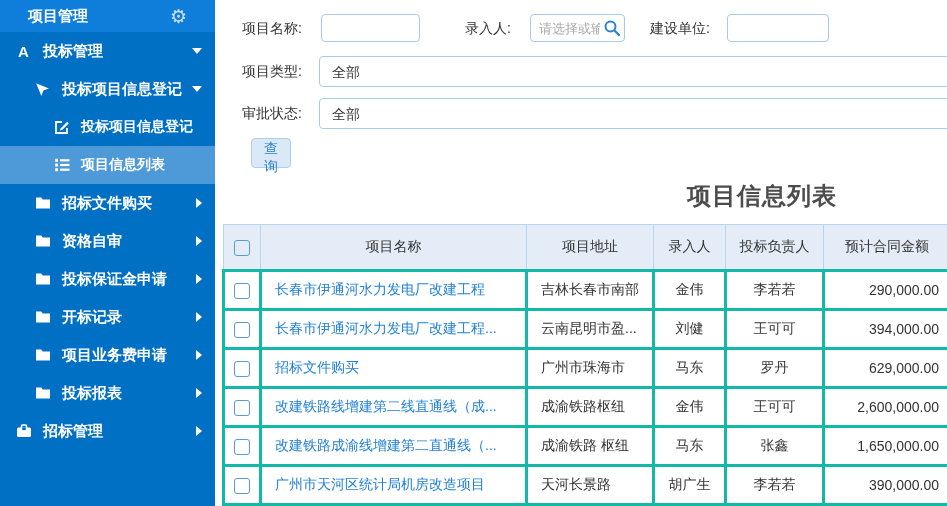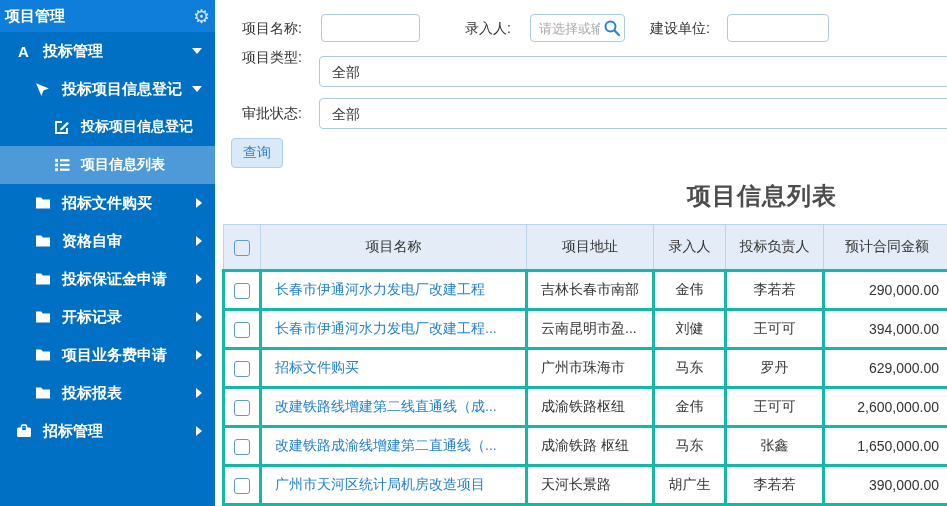--- a/index.html
+++ b/index.html
@@ -9,21 +9,21 @@
     font-family:"Liberation Sans","DejaVu Sans",sans-serif;
     background:#fff;
   }
   
   #sidebar{
     position:absolute;left:0;top:0;width:215px;height:506px;
     background:#0070c5;color:#fff;overflow:hidden;
   }
   .sb-header{
     height:32px;background:#0e7eda;display:flex;align-items:center;
-    padding:0 5px;font-size:15px;font-weight:bold;
+    padding:0 28px;font-size:15px;font-weight:bold;
   }
   .sb-gear{margin-left:auto;font-size:19px;color:#cfe0f0;cursor:pointer;line-height:1;}
   #sb-menu{padding-top:0;}
   .sb-item{display:flex;align-items:center;height:38px;color:#fff;font-size:15px;font-weight:bold;cursor:pointer;position:relative;}
   .sb-item.lvl1{padding-left:14px;}
   .sb-item.lvl2{padding-left:33px;}
   .sb-item.lvl3{padding-left:52px;font-size:14px;}
   .sb-item.active{background:#4e9ad8;}
   .sb-ic{width:19px;height:17px;margin-right:10px;display:inline-flex;align-items:center;justify-content:center;flex:none;}
   .sb-ic svg{display:block;}
@@ -43,21 +43,21 @@
   .finput::placeholder{color:#a9a9a9;}
   .input-wrap{position:absolute;height:28px;}
   .input-wrap .finput{left:0;top:0;width:100%;padding-right:24px;}
   .mag{position:absolute;right:4px;top:5px;width:18px;height:18px;cursor:pointer;}
   .fselect{
     position:absolute;height:31px;border:1px solid #a9cbe9;border-radius:4px;
     padding:0 12px;font-size:14px;color:#333;background:#fff;outline:none;
     -webkit-appearance:none;appearance:none;font-family:inherit;
   }
   #query-btn{
-    position:absolute;left:16px;top:138px;width:52px;height:30px;
+    position:absolute;left:36px;top:138px;width:40px;height:30px;
     background:#d9e9f8;border:1px solid #aed0ee;border-radius:4px;
     color:#2a7fc9;font-size:14px;cursor:pointer;font-family:Liberation Sans, sans-serif;
   }
   #list-title{
     position:absolute;left:437px;top:180px;width:220px;text-align:center;
     font-size:24px;font-weight:bold;color:#4c4c4c;letter-spacing:1px;white-space:nowrap;
   }
   
   #data-table{
     position:absolute;left:7px;top:224px;width:727px;
@@ -206,21 +206,21 @@
       <input class="finput" placeholder="请选择或输入" style="">
       <svg class="mag" viewBox="0 0 18 18">
         <circle cx="7.5" cy="7.5" r="5" fill="none" stroke="#2a83d0" stroke-width="2"></circle>
         <line x1="11.5" y1="11.5" x2="16" y2="16" stroke="#2a83d0" stroke-width="2.2" stroke-linecap="round"></line>
       </svg>
     </span>
 
     <span class="flabel" style="left:435px;top:14px">建设单位:</span>
     <input class="finput" style="left: 512px; top: 14px; width: 102px;">
 
-    <span class="flabel" style="left:27px;top:42px;height:31px;line-height:31px">项目类型:</span>
+    <span class="flabel" style="left:27px;top:56px;height:31px;line-height:31px">项目类型:</span>
     <select id="project-type" class="fselect" style="left:104px;top:56px;width:640px"><option>全部</option></select>
 
     <span class="flabel" style="left:27px;top:98px;height:31px;line-height:31px">审批状态:</span>
     <select id="approval-status" class="fselect" style="left:104px;top:98px;width:640px"><option>全部</option></select>
 
     <button id="query-btn">查询</button>
 
     <div id="list-title">项目信息列表</div>
 
     <table id="data-table">

